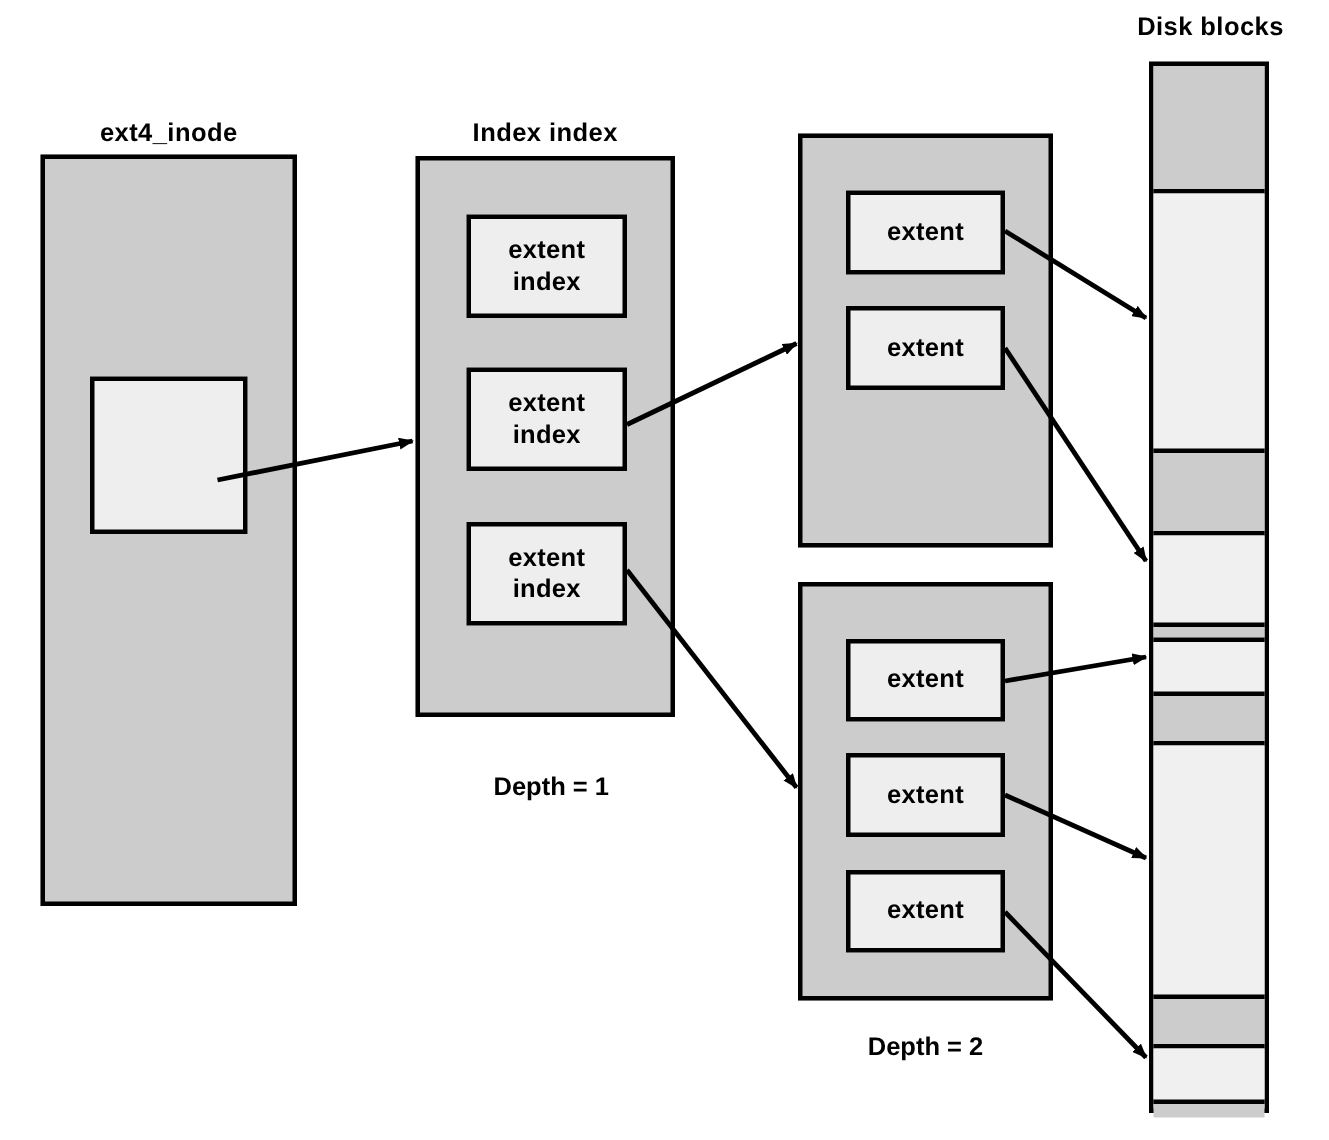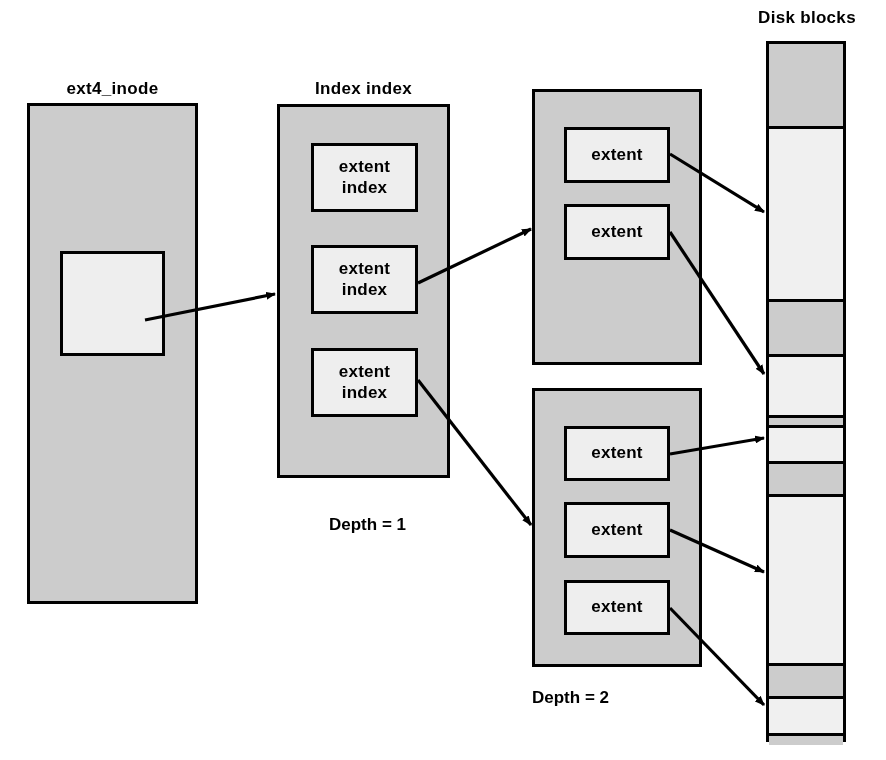--- a/index.html
+++ b/index.html
@@ -131,21 +131,21 @@
   <div class="node-box" style="left:532px; top:388px; width:170px; height:279px;"></div>
   <div class="entry-box" style="left:564px; top:426px; width:106px; height:55px;">
     <span class="ln">extent</span>
   </div>
   <div class="entry-box" style="left:564px; top:502px; width:106px; height:56px;">
     <span class="ln">extent</span>
   </div>
   <div class="entry-box" style="left:564px; top:580px; width:106px; height:55px;">
     <span class="ln">extent</span>
   </div>
-  <div class="depth-label" style="left:532px; top:688px; width:170px; text-align:left;">Depth = 2</div>
+  <div class="depth-label" style="left:532px; top:688px; width:170px; text-align:center;">Depth = 2</div>
 
   <div class="disk-col" id="disk-col" style="left:766px; top:41px; width:80px; height:701px;">
       <div class="disk-block dark" style="top: 0px; height: 82px;"></div>
       <div class="disk-sep" style="top: 82px;"></div>
       <div class="disk-block light" style="top: 85px; height: 170px;"></div>
       <div class="disk-sep" style="top: 255px;"></div>
       <div class="disk-block dark" style="top: 258px; height: 52px;"></div>
       <div class="disk-sep" style="top: 310px;"></div>
       <div class="disk-block light" style="top: 313px; height: 58px;"></div>
       <div class="disk-sep" style="top: 371px;"></div>

